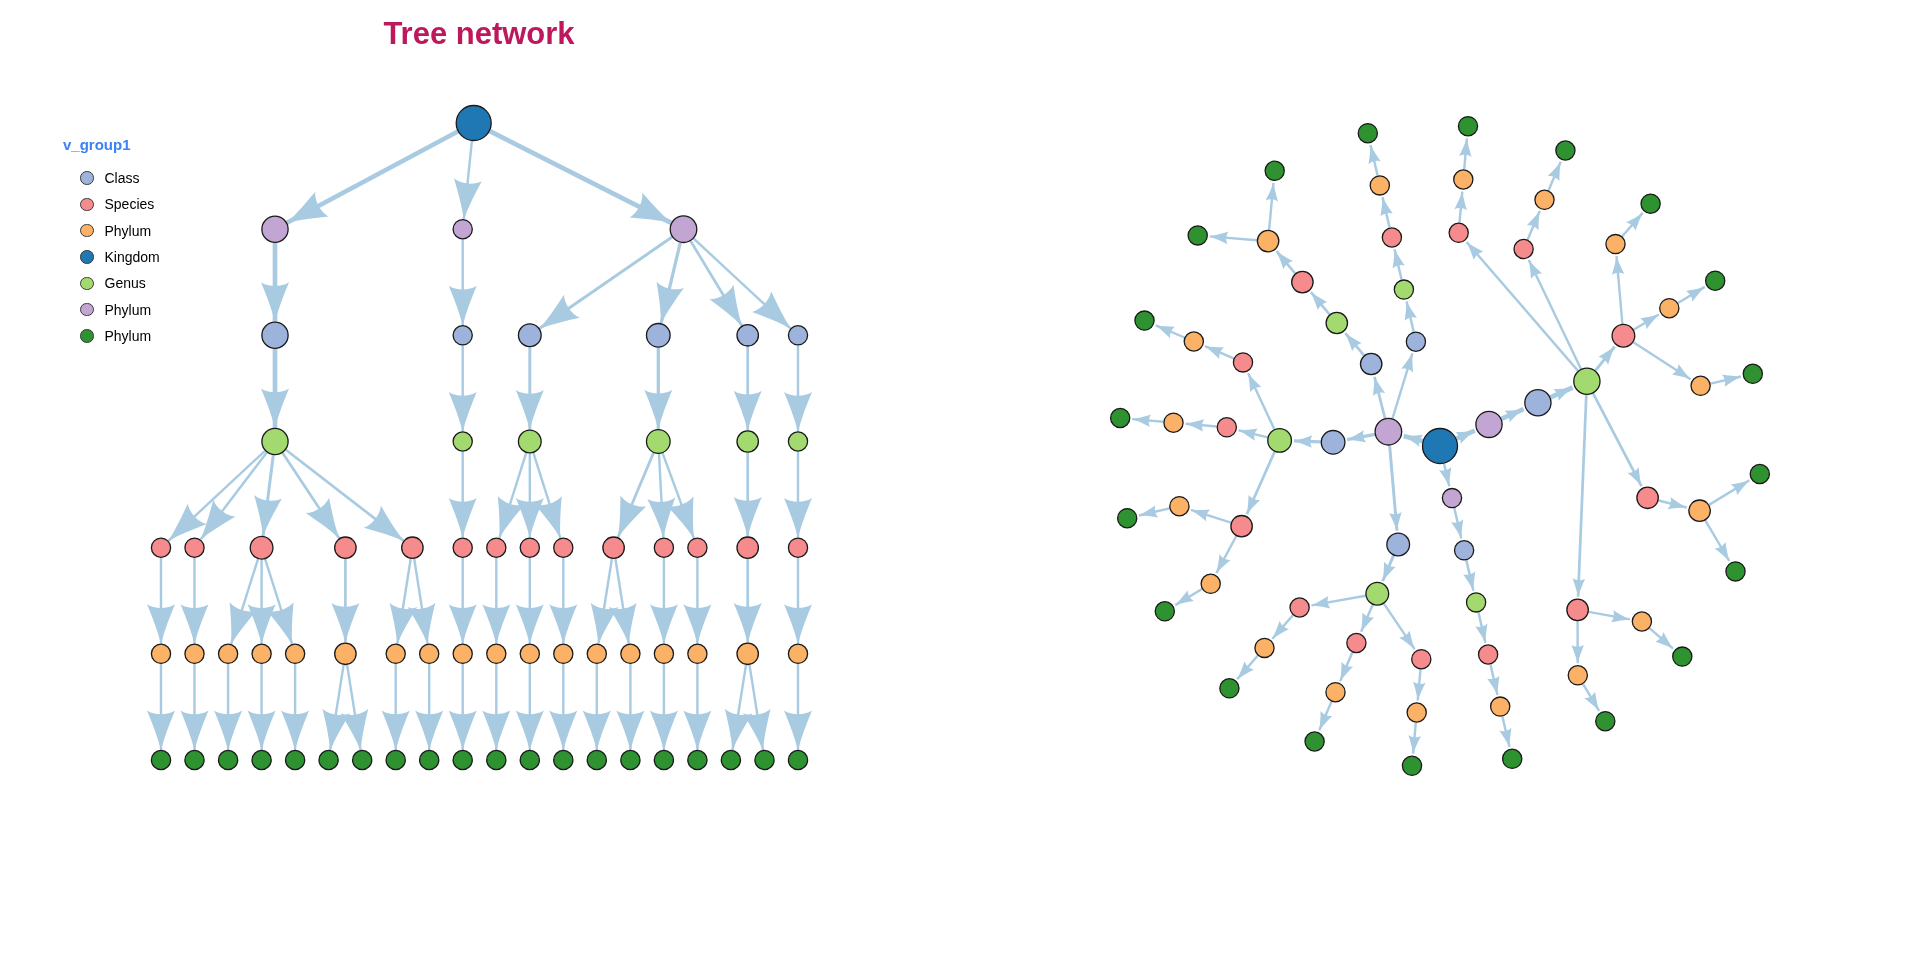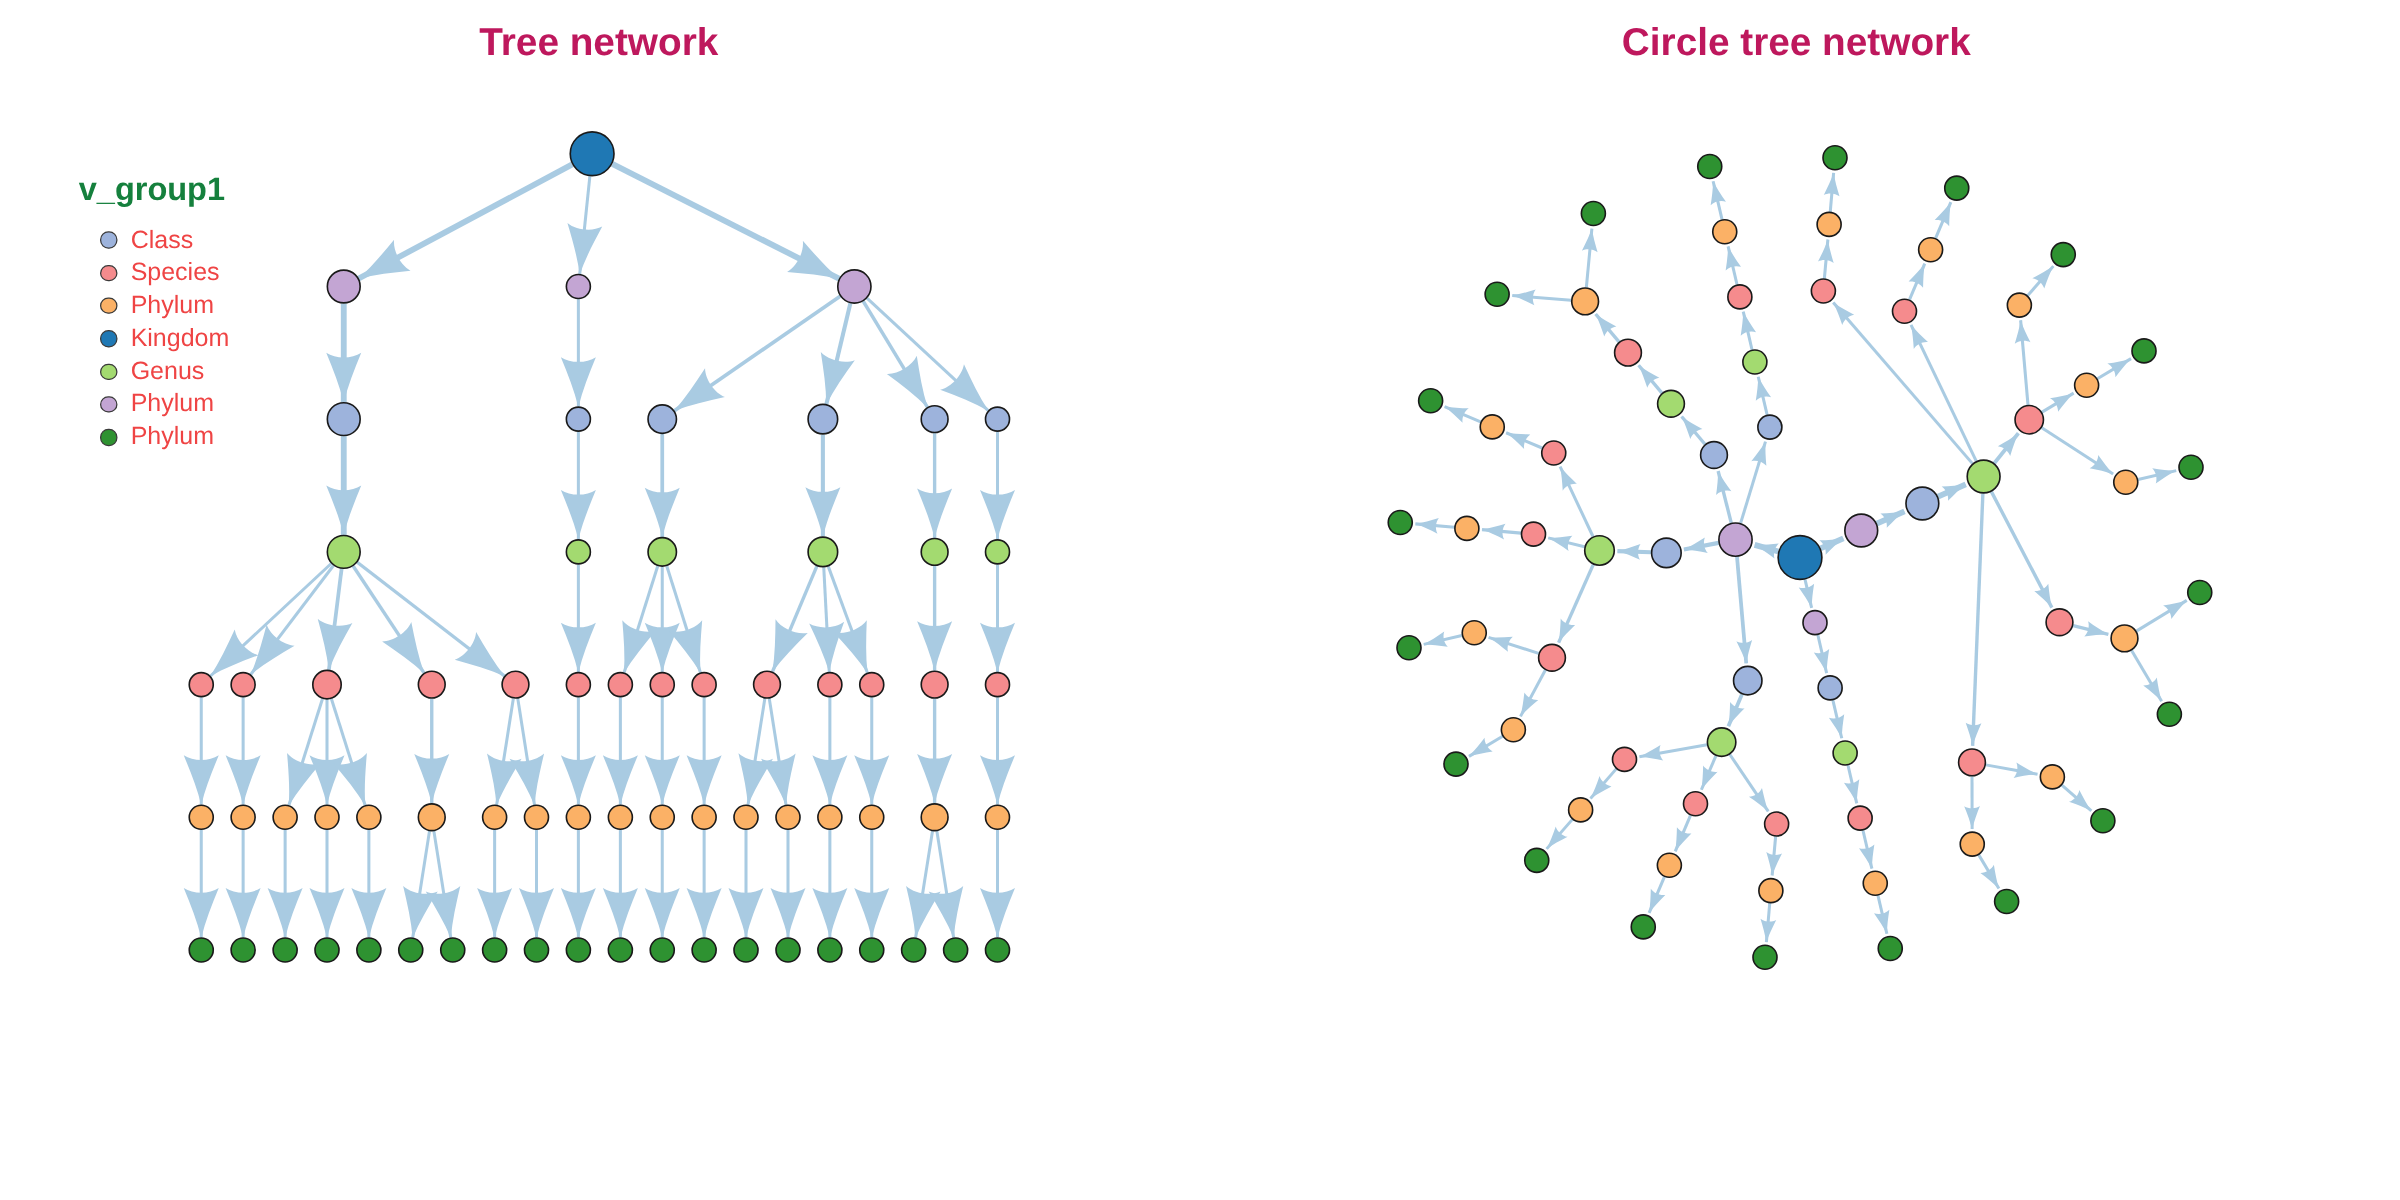--- a/index.html
+++ b/index.html
@@ -7,27 +7,27 @@
     position:relative;width:1920px;height:960px;background:#ffffff;overflow:hidden;
     font-family:"Liberation Sans", sans-serif;
   }
   .plot-title{
     position:absolute;top:16px;transform:translateX(-50%);
     font-size:31px;font-weight:bold;color:#be185d;white-space:nowrap;letter-spacing:0px;
   }
   #title-left{left:479px;}
   #title-right{left:1437px;}
   .legend{position:absolute;left:63px;top:136px;}
-  .legend-title{font-size:26px;font-weight:bold;color:#15803d;margin:0 0 12px 0;}
+  .legend-title{font-size:15px;font-weight:bold;color:#3b82f6;margin:0 0 12px 0;}
   .legend-item{display:flex;align-items:center;height:26.3px;}
   .legend-swatch{
     width:11.5px;height:11.5px;border-radius:50%;
     border:1.3px solid #3a3a3a;margin-left:17px;flex:0 0 auto;
   }
-  .legend-label{font-size:20px;color:#ef4444;margin-left:11px;white-space:nowrap;}
+  .legend-label{font-size:14px;color:#000000;margin-left:11px;white-space:nowrap;}
   svg.graph{position:absolute;left:0;top:0;}
 </style>
 </head>
 <body>
 
 <div class="canvas">
 
   <svg class="graph" id="graph-svg" width="1920" height="960" viewBox="0 0 1920 960">
     <defs>
       <marker id="ah-tree" markerUnits="userSpaceOnUse" markerWidth="42" markerHeight="30" refX="40.5" refY="15" orient="auto">
@@ -316,21 +316,20 @@
           <circle cx="1391.9" cy="237.5" r="9.60" fill="#F58B8D" stroke="#1A1A1A" stroke-width="1.3"></circle>
           <circle cx="1403.9" cy="289.6" r="9.60" fill="#A3DA70" stroke="#1A1A1A" stroke-width="1.3"></circle>
           <circle cx="1415.9" cy="341.7" r="9.60" fill="#9DB3DC" stroke="#1A1A1A" stroke-width="1.3"></circle>
           <circle cx="1388.4" cy="431.7" r="13.28" fill="#C3A5D3" stroke="#1A1A1A" stroke-width="1.3"></circle>
           <circle cx="1440.0" cy="446.0" r="17.50" fill="#1F78B4" stroke="#1A1A1A" stroke-width="1.3"></circle>
         </g>
       </g>
   </svg>
 
   <div class="plot-title" id="title-left">Tree network</div>
-  <div class="plot-title" id="title-right">Circle tree network</div>
 
   <div class="legend">
     <div class="legend-title">v_group1</div>
     <div id="legend-items">
         <div class="legend-item">
           <span class="legend-swatch" style="background: rgb(157, 179, 220);"></span>
           <span class="legend-label">Class</span>
         </div>
         <div class="legend-item">
           <span class="legend-swatch" style="background: rgb(245, 139, 141);"></span>

